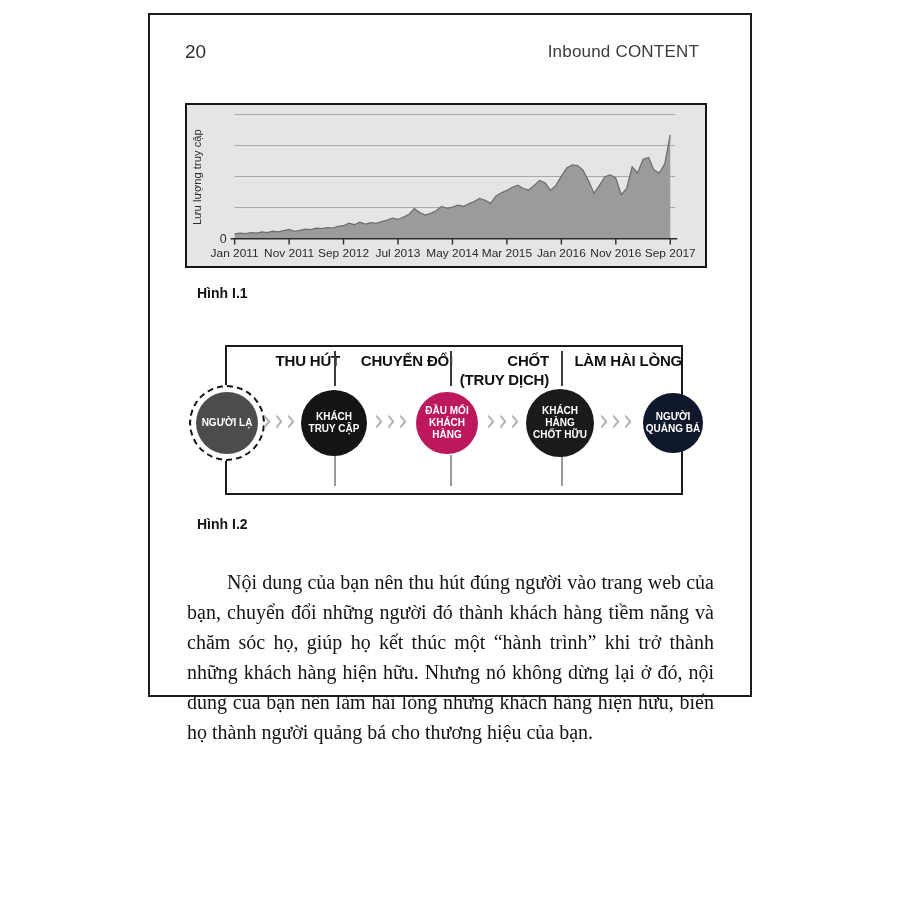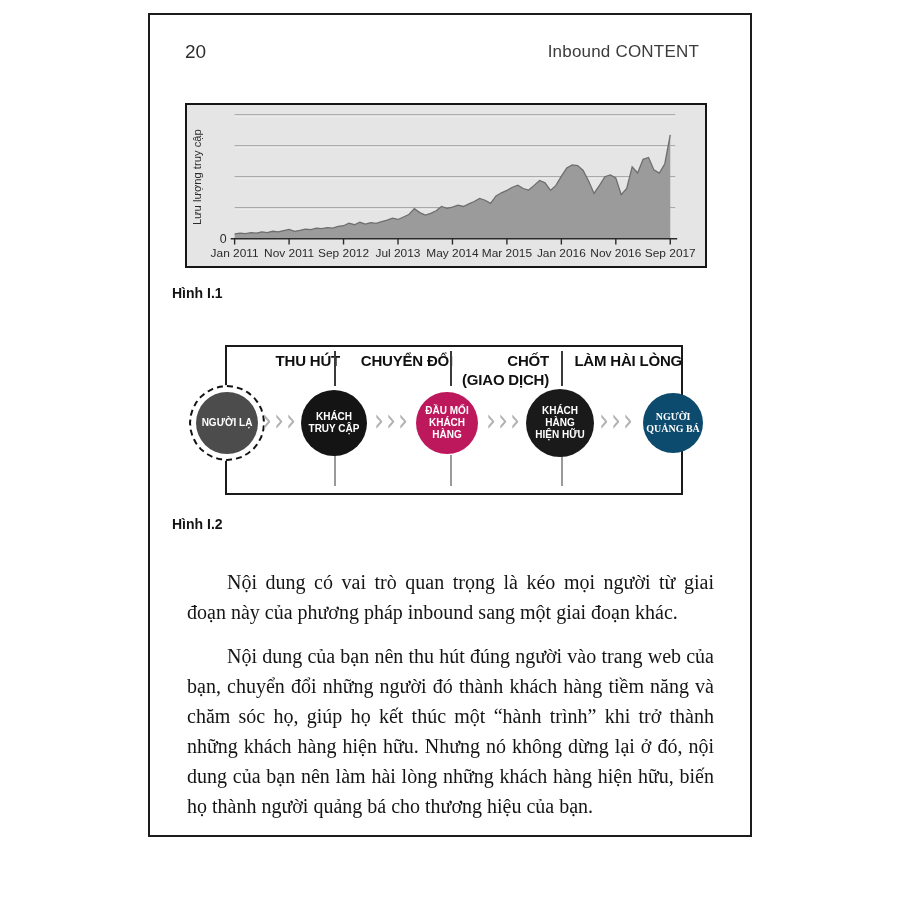--- a/index.html
+++ b/index.html
@@ -1,36 +1,36 @@
 <!DOCTYPE html>
 <html><head>
 <meta charset="utf-8">
 <style>
   * { margin: 0; padding: 0; box-sizing: border-box; }
   html, body { width: 900px; height: 900px; background: #ffffff; }
   body { position: relative; font-family: "Liberation Sans", "DejaVu Sans", sans-serif; }
 
   .page {
-    position: absolute; left: 148px; top: 13px; width: 604px; height: 824px;
+    position: absolute; left: 148px; top: 13px; width: 604px; height: 684px;
     background: #ffffff; border: 2px solid #1c1c1c;
   }
 
   
   .header { position: absolute; top: 26px; left: 35px; right: 35px; height: 26px; }
   .page-number { position: absolute; left: 0; top: 0; font-size: 19px; color: #2e2e2e; }
   .page-title { position: absolute; left: 0; right: 16px; top: 1px; text-align: right;
     font-size: 17px; color: #3c3c3c; letter-spacing: 0.2px; }
 
   
   .chart-figure { position: absolute; top: 88px; left: 35px; width: 522px; height: 165px;
     background: #e5e5e5; border: 2px solid #161616; }
   .chart-figure svg { display: block; width: 100%; height: 100%; }
   .chart-figure svg text { font-family: "Liberation Sans", "DejaVu Sans", sans-serif; }
 
-  .figure-caption { position: absolute; left: 22px; font-size: 14px; font-weight: bold; color: #141414; }
+  .figure-caption { position: absolute; left: 47px; font-size: 14px; font-weight: bold; color: #141414; }
   .caption-1 { top: 270px; }
   .caption-2 { top: 501px; text-align: center; }
 
   
   .diagram { position: absolute; top: 325px; left: 35px; width: 530px; height: 170px; }
   .dg-frame { position: absolute; left: 40px; top: 5px; width: 458px; height: 150px;
     border: 2px solid #1a1a1a; }
   .dg-stage { position: absolute; top: 12px; width: 120px; margin-left: -60px; text-align: right;
     font-size: 15px; font-weight: bold; color: #101010; line-height: 1.25; letter-spacing: -0.2px; white-space: nowrap; }
   .dg-stage .sub { display: block; font-size: 15px; }
@@ -103,21 +103,21 @@
   <div class="diagram">
     <div class="dg-frame"></div>
 
     <div class="dg-stage" style="left:95px">
       <span>THU HÚT</span><span class="sub"></span>
     </div>
     <div class="dg-stage" style="left:208px">
       <span>CHUYỂN ĐỔI</span><span class="sub"></span>
     </div>
     <div class="dg-stage" style="left:304px">
-      <span>CHỐT</span><span class="sub">(GIAO DỊCH)</span>
+      <span>CHỐT</span><span class="sub">(TRUY DỊCH)</span>
     </div>
     <div class="dg-stage" style="left:437px">
       <span>LÀM HÀI LÒNG</span><span class="sub"></span>
     </div>
 
     <div class="dg-divider-top" style="left:149px"></div>
     <div class="dg-divider-top" style="left:265px"></div>
     <div class="dg-divider-top" style="left:376px"></div>
     <div class="dg-divider-bottom" style="left:149px"></div>
     <div class="dg-divider-bottom" style="left:265px"></div>
@@ -128,32 +128,31 @@
     <div class="dg-circle" style="left: 42px; width: 62px; height: 62px; background-color: rgb(76, 76, 76);">
       <span><span>NGƯỜI LẠ</span><br><span></span></span>
     </div>
     <div class="dg-circle" style="left: 149px; width: 66px; height: 66px; background-color: rgb(20, 20, 20);">
       <span><span>KHÁCH</span><br><span>TRUY CẬP</span></span>
     </div>
     <div class="dg-circle" style="left: 262px; width: 62px; height: 62px; background-color: #be185d;">
       <span><span>ĐẦU MỐI</span><br><span>KHÁCH HÀNG</span></span>
     </div>
     <div class="dg-circle" style="left: 375px; width: 68px; height: 68px; background-color: rgb(26, 26, 26);">
-      <span><span>KHÁCH HÀNG</span><br><span>HIỆN HỮU</span></span>
+      <span><span>KHÁCH HÀNG</span><br><span>CHỐT HỮU</span></span>
     </div>
-    <div class="dg-circle" style="left: 488px; width: 60px; height: 60px; background-color: #0c4a6e; font-family: Liberation Serif, serif;">
+    <div class="dg-circle" style="left: 488px; width: 60px; height: 60px; background-color: #0f172a;">
       <span><span>NGƯỜI</span><br><span>QUẢNG BÁ</span></span>
     </div>
 
     <div class="dg-arrow" style="left:95px">›››</div>
     <div class="dg-arrow" style="left:207px">›››</div>
     <div class="dg-arrow" style="left:319px">›››</div>
     <div class="dg-arrow" style="left:432px">›››</div>
   </div>
 
   <div class="figure-caption caption-2">Hình I.2</div>
 
   <div class="bodytext">
-    <p><span>Nội dung có vai trò quan trọng là kéo mọi người từ giai đoạn này của phương pháp inbound sang một giai đoạn khác.</span></p>
     <p><span>Nội dung của bạn nên thu hút đúng người vào trang web của bạn, chuyển đổi những người đó thành khách hàng tiềm năng và chăm sóc họ, giúp họ kết thúc một “hành trình” khi trở thành những khách hàng hiện hữu. Nhưng nó không dừng lại ở đó, nội dung của bạn nên làm hài lòng những khách hàng hiện hữu, biến họ thành người quảng bá cho thương hiệu của bạn.</span></p>
   </div>
 
 </div>
 
 </body></html>

